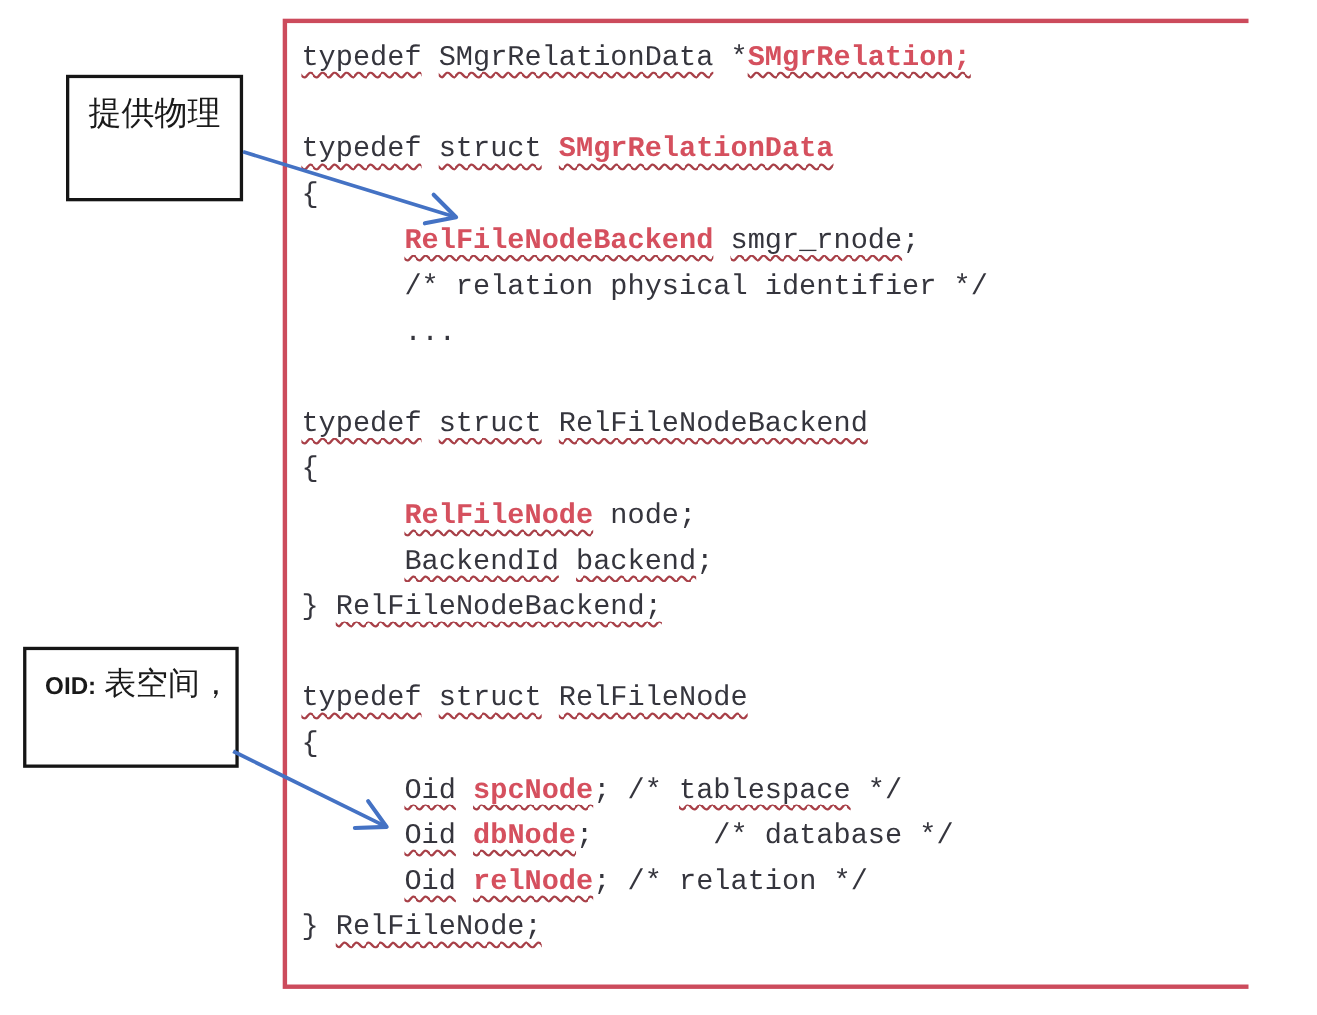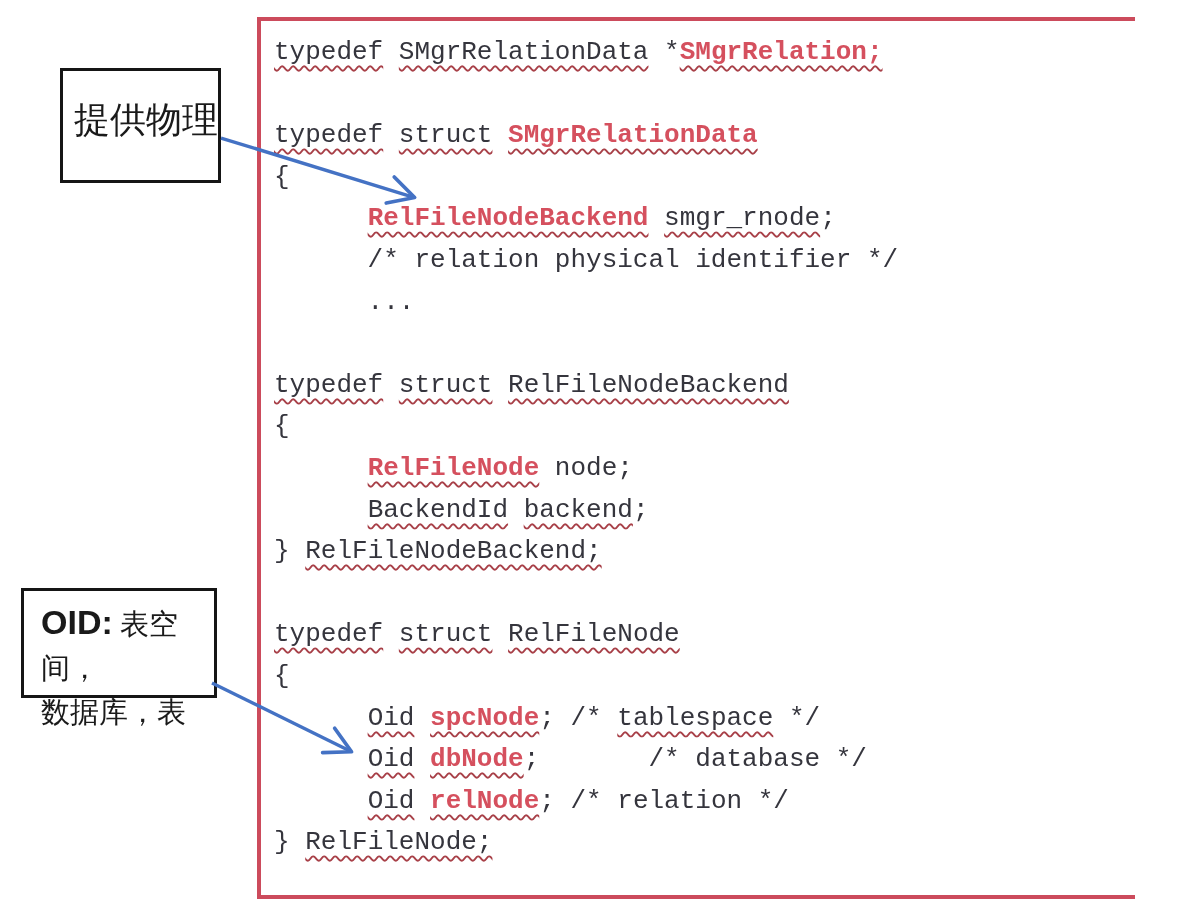--- a/index.html
+++ b/index.html
@@ -53,37 +53,37 @@
   .callout{
     position:absolute;
     border:3px solid var(--box-border);
     background:#ffffff;
     color:#1a1a1a;
     font-family:"Liberation Serif","DejaVu Serif",serif;
   }
   .callout-1{
     left:60px;top:68px;
     width:161px;height:115px;
-    font-size:36px;
+    font-size:30px;
     line-height:46px;
-    text-align:right;
-    padding-top:26px;
+    text-align:center;
+    padding-top:10px;
   }
   .callout-2{
     left:21px;top:588px;
     width:196px;height:110px;
     font-size:29px;
     line-height:44px;
     text-align:left;
     padding:9px 0 0 17px;
   }
   .callout-2 .bold-prefix{
     font-family:"Liberation Sans",sans-serif;
     font-weight:bold;
-    font-size:34px;
+    font-size:22px;
   }
   
   .arrow-layer{
     position:absolute;
     left:0;top:0;width:1197px;height:923px;
     pointer-events:none;
   }
 </style>
 </head>
 <body>
@@ -93,21 +93,20 @@
   <div class="code-panel">
     <div class="code" id="code-root"><div class="code-line"><span class="u">typedef</span><span> </span><span class="u">SMgrRelationData</span><span> *</span><span class="u b">SMgrRelation;</span></div><div class="code-line"> </div><div class="code-line"><span class="u">typedef</span><span> </span><span class="u">struct</span><span> </span><span class="u b">SMgrRelationData</span></div><div class="code-line"><span>{</span></div><div class="code-line"><span>      </span><span class="u b">RelFileNodeBackend</span><span> </span><span class="u">smgr_rnode</span><span>;</span></div><div class="code-line"><span>      /* relation physical identifier */</span></div><div class="code-line"><span>      ...</span></div><div class="code-line"> </div><div class="code-line"><span class="u">typedef</span><span> </span><span class="u">struct</span><span> </span><span class="u">RelFileNodeBackend</span></div><div class="code-line"><span>{</span></div><div class="code-line"><span>      </span><span class="u b">RelFileNode</span><span> node;</span></div><div class="code-line"><span>      </span><span class="u">BackendId</span><span> </span><span class="u">backend</span><span>;</span></div><div class="code-line"><span>} </span><span class="u">RelFileNodeBackend;</span></div><div class="code-line"> </div><div class="code-line"><span class="u">typedef</span><span> </span><span class="u">struct</span><span> </span><span class="u">RelFileNode</span></div><div class="code-line"><span>{</span></div><div class="code-line"><span>      </span><span class="u">Oid</span><span> </span><span class="u b">spcNode</span><span>; /* </span><span class="u">tablespace</span><span> */</span></div><div class="code-line"><span>      </span><span class="u">Oid</span><span> </span><span class="u b">dbNode</span><span>;       /* database */</span></div><div class="code-line"><span>      </span><span class="u">Oid</span><span> </span><span class="u b">relNode</span><span>; /* relation */</span></div><div class="code-line"><span>} </span><span class="u">RelFileNode;</span></div></div>
   </div>
 
   <div class="callout callout-1">
     <div>提供物理</div>
   </div>
 
   <div class="callout callout-2">
     <div><span class="bold-prefix">OID:</span><span> 表空间，</span></div>
-    <div>数据库，表</div>
   </div>
 
   <svg class="arrow-layer" id="arrow-layer" viewBox="0 0 1197 923" xmlns="http://www.w3.org/2000/svg">
     <defs>
       <marker id="openhead" viewBox="0 0 20 20" refX="17" refY="10" markerWidth="10" markerHeight="10" orient="auto-start-reverse" markerUnits="strokeWidth">
         <path d="M3 2 L18 10 L3 18" fill="none" stroke="#4472C4" stroke-width="2.2" stroke-linecap="round" stroke-linejoin="round"></path>
       </marker>
     </defs>
     <g id="arrow-group">
         <line x1="221" y1="138" x2="413" y2="197" stroke="#4472C4" stroke-width="3.4" marker-end="url(#openhead)"></line>

